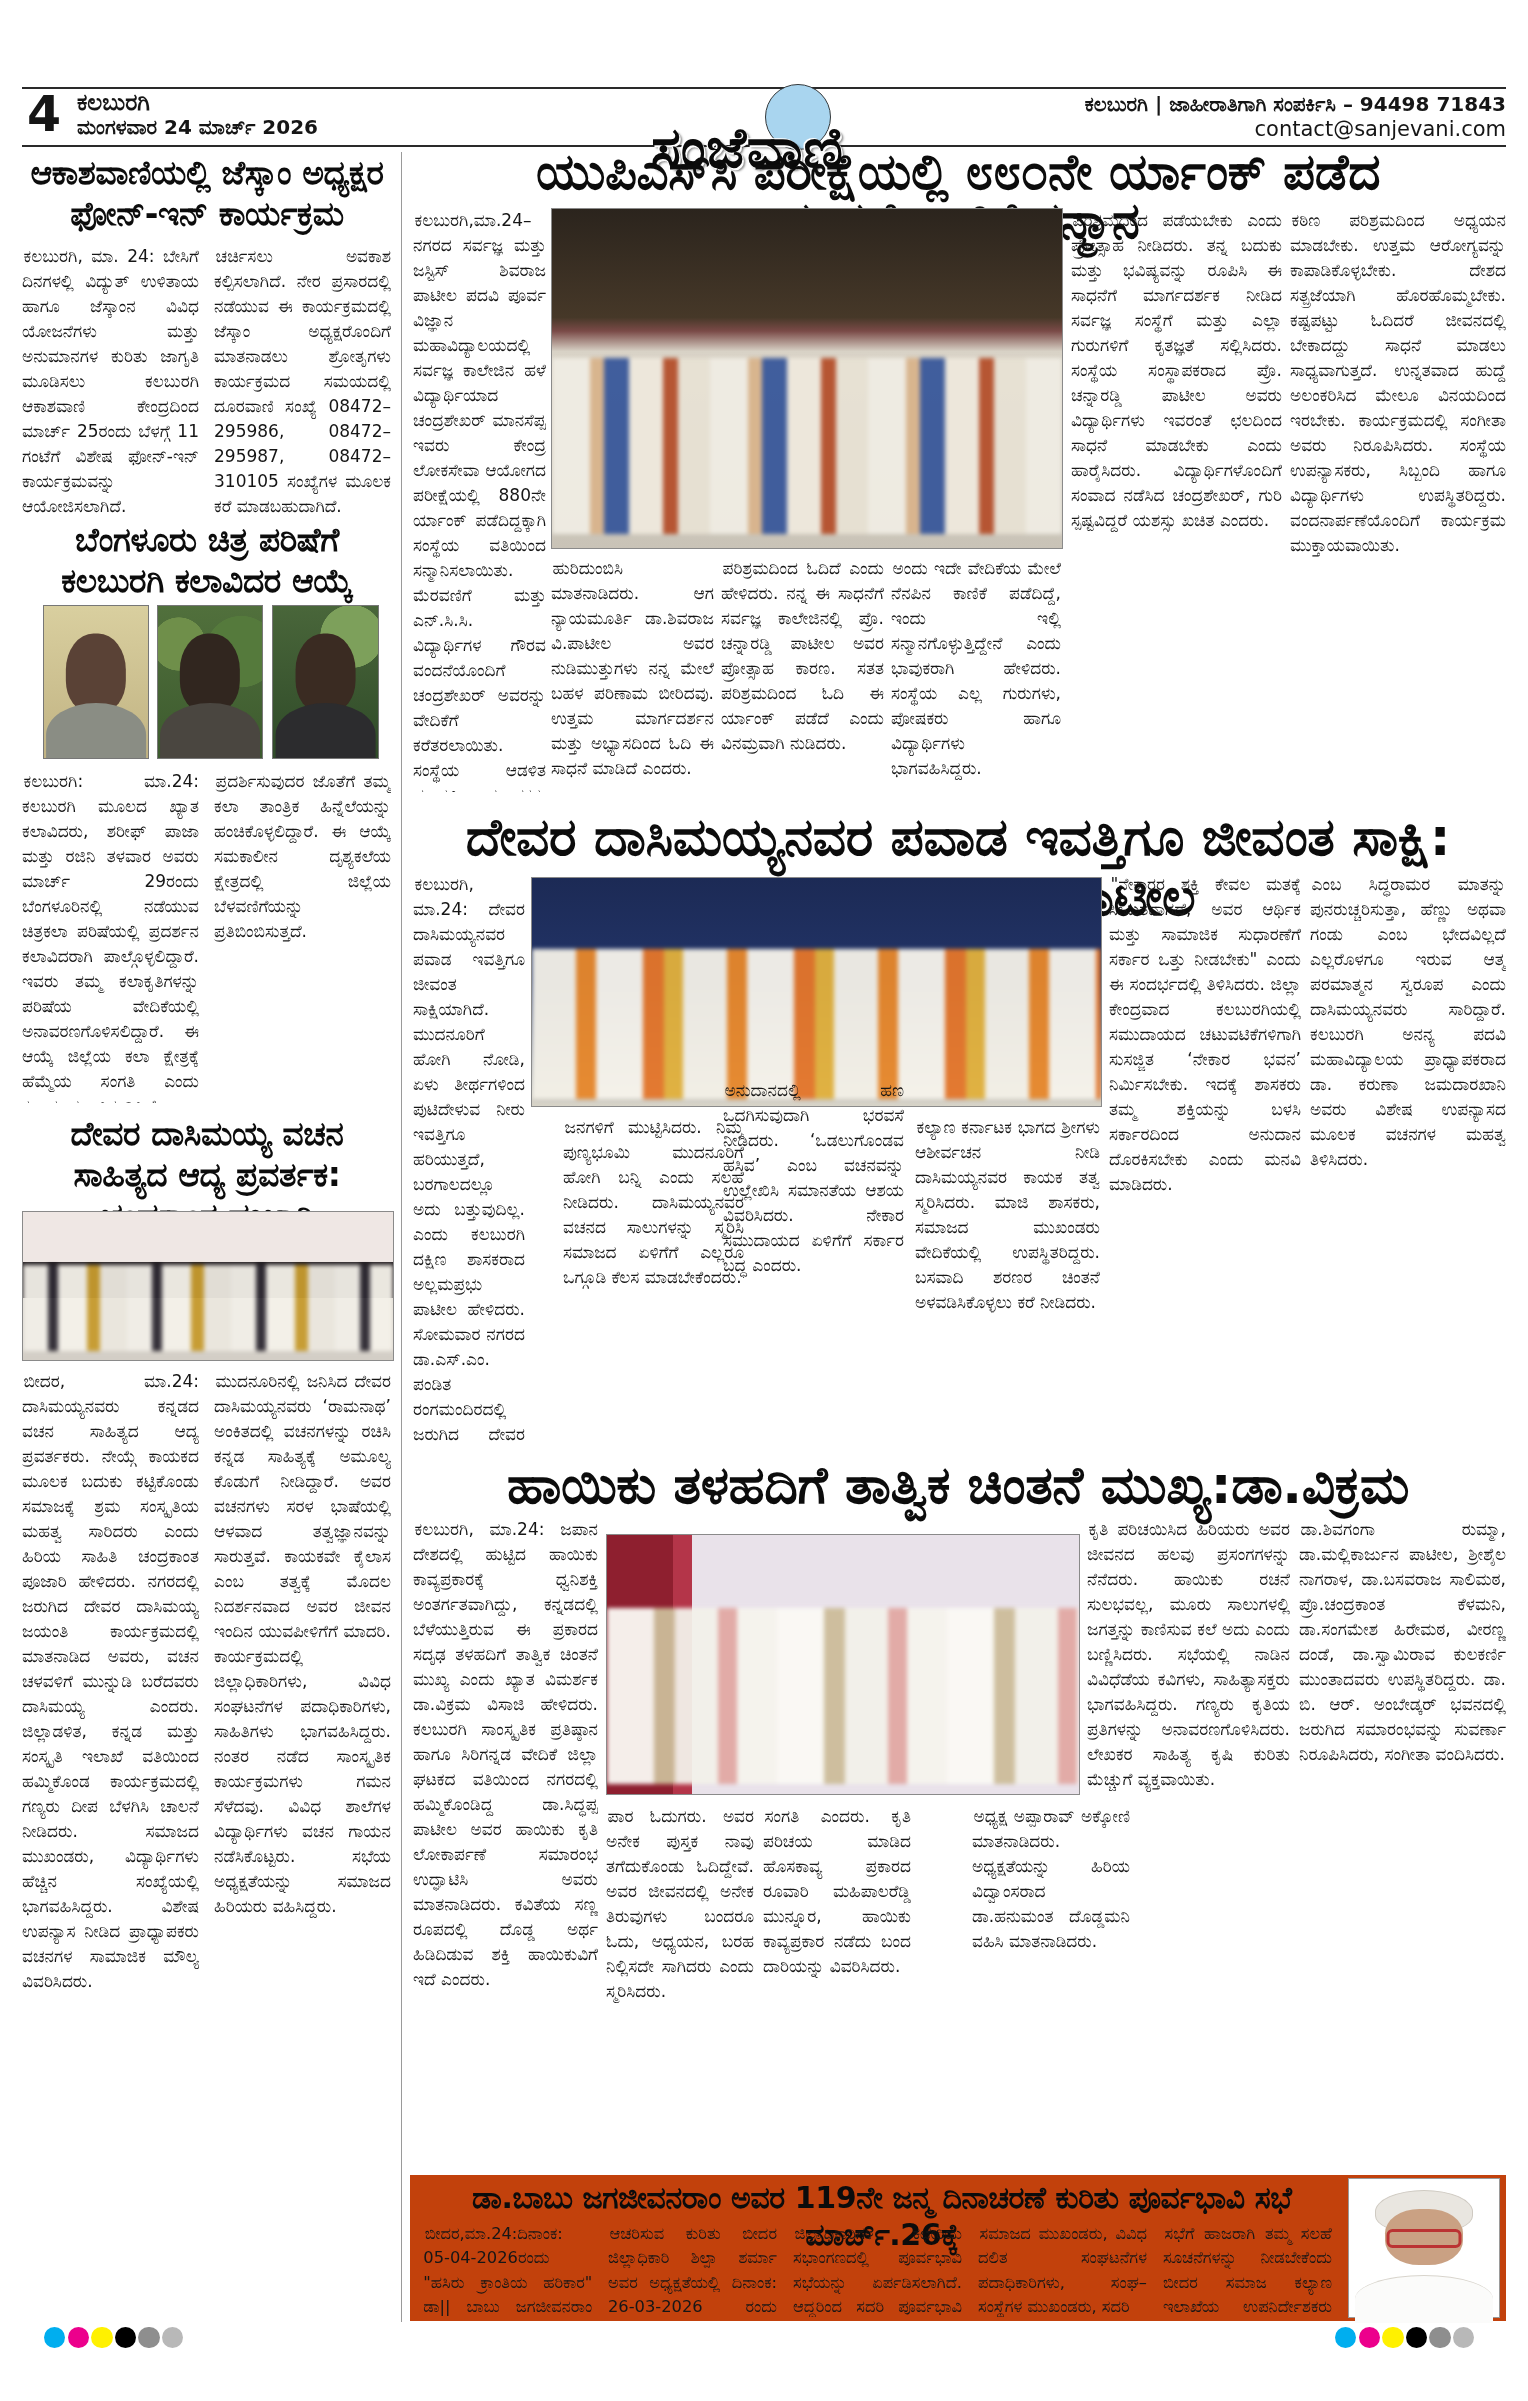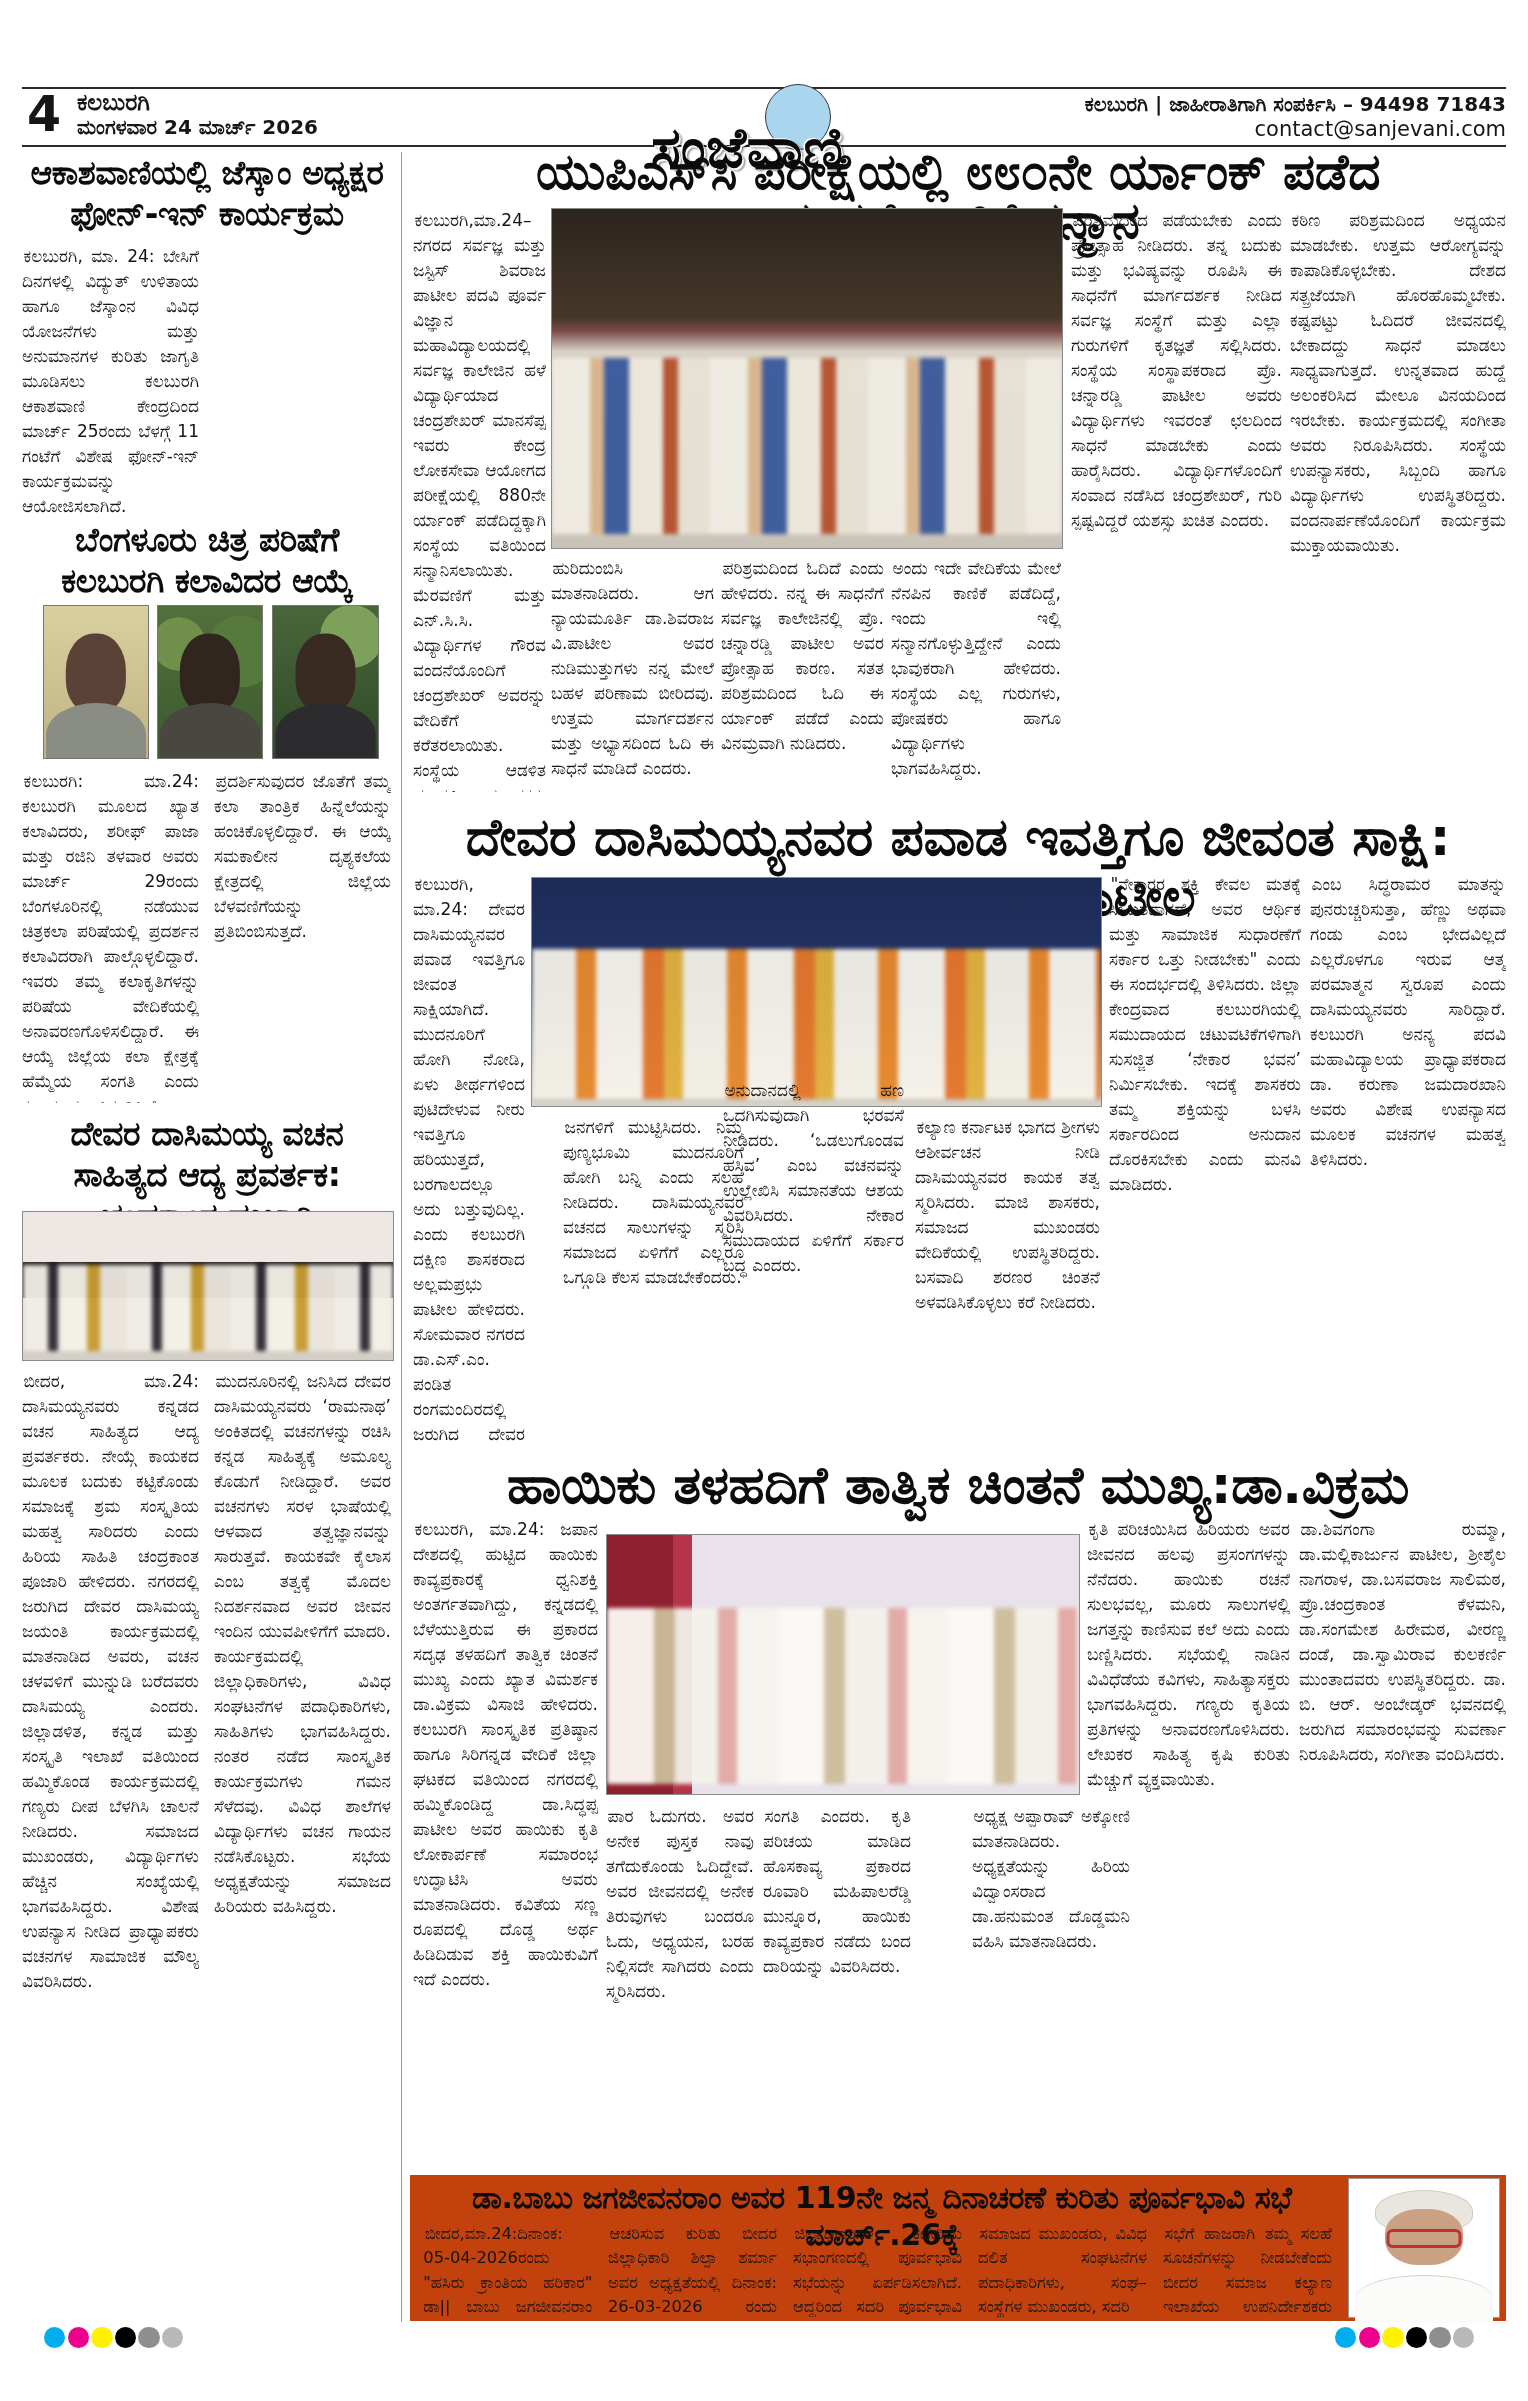--- a/index.html
+++ b/index.html
@@ -71,20 +71,21 @@
   <div class="mast-circle" style="left:765px;top:84px;"></div>
   <div class="abs masthead" style="left:651px;top:83px;margin-top:32px;">ಸಂಜೆವಾಣಿ</div>
 
   <div class="abs contact1" style="left:1035px;top:92px;width:471px;">ಕಲಬುರಗಿ   |   ಜಾಹೀರಾತಿಗಾಗಿ ಸಂಪರ್ಕಿಸಿ – 94498 71843</div>
   <div class="abs contact2" style="left:1035px;top:117px;width:471px;">contact@sanjevani.com</div>
 
   <div class="vdiv" style="left:401px;top:152px;height:2170px;"></div>
 
   <div class="abs hl hl-side" style="left:22px;top:152px;width:370px;">ಆಕಾಶವಾಣಿಯಲ್ಲಿ ಜೆಸ್ಕಾಂ ಅಧ್ಯಕ್ಷರ ಫೋನ್-ಇನ್ ಕಾರ್ಯಕ್ರಮ</div>
   <div class="abs body-txt" style="left:22px;top:244px;width:177px;height:272px;">ಕಲಬುರಗಿ, ಮಾ. 24: ಬೇಸಿಗೆ ದಿನಗಳಲ್ಲಿ ವಿದ್ಯುತ್ ಉಳಿತಾಯ ಹಾಗೂ ಜೆಸ್ಕಾಂನ ವಿವಿಧ ಯೋಜನೆಗಳು ಮತ್ತು ಅನುಮಾನಗಳ ಕುರಿತು ಜಾಗೃತಿ ಮೂಡಿಸಲು ಕಲಬುರಗಿ ಆಕಾಶವಾಣಿ ಕೇಂದ್ರದಿಂದ ಮಾರ್ಚ್ 25ರಂದು ಬೆಳಗ್ಗೆ 11 ಗಂಟೆಗೆ ವಿಶೇಷ ಫೋನ್-ಇನ್ ಕಾರ್ಯಕ್ರಮವನ್ನು ಆಯೋಜಿಸಲಾಗಿದೆ. ಕಾರ್ಯಕ್ರಮದಲ್ಲಿ ಜೆಸ್ಕಾಂ ಅಧ್ಯಕ್ಷರು ಭಾಗವಹಿಸಲಿದ್ದು, ಗ್ರಾಹಕರಿಗೆ ತಮ್ಮ ವಿದ್ಯುತ್ ಸಂಬಂಧಿತ ಸಮಸ್ಯೆಗಳು ಹಾಗೂ ಅನುಮಾನಗಳನ್ನು ನೇರವಾಗಿ</div>
+  <div class="abs body-txt" style="left:214px;top:244px;width:177px;height:272px;">ಚರ್ಚಿಸಲು ಅವಕಾಶ ಕಲ್ಪಿಸಲಾಗಿದೆ. ನೇರ ಪ್ರಸಾರದಲ್ಲಿ ನಡೆಯುವ ಈ ಕಾರ್ಯಕ್ರಮದಲ್ಲಿ ಜೆಸ್ಕಾಂ ಅಧ್ಯಕ್ಷರೊಂದಿಗೆ ಮಾತನಾಡಲು ಶ್ರೋತೃಗಳು ಕಾರ್ಯಕ್ರಮದ ಸಮಯದಲ್ಲಿ ದೂರವಾಣಿ ಸಂಖ್ಯೆ 08472–295986, 08472–295987, 08472–310105 ಸಂಖ್ಯೆಗಳ ಮೂಲಕ ಕರೆ ಮಾಡಬಹುದಾಗಿದೆ.</div>
 
   <div class="abs hl hl-side" style="left:22px;top:519px;width:370px;">ಬೆಂಗಳೂರು ಚಿತ್ರ ಪರಿಷೆಗೆ ಕಲಬುರಗಿ ಕಲಾವಿದರ ಆಯ್ಕೆ</div>
   <div class="photo ph-port bg-wall" style="left:43px;top:605px;width:104px;height:152px;">
       <div class="head"></div>
       <div class="torso" style="background:#8a8d84;"></div>
     </div>
   <div class="photo ph-port bg-leaf" style="left:157px;top:605px;width:104px;height:152px;">
       <div class="head" style="background:#31261f;"></div>
       <div class="torso" style="background:#4a4640;"></div>
     </div>

